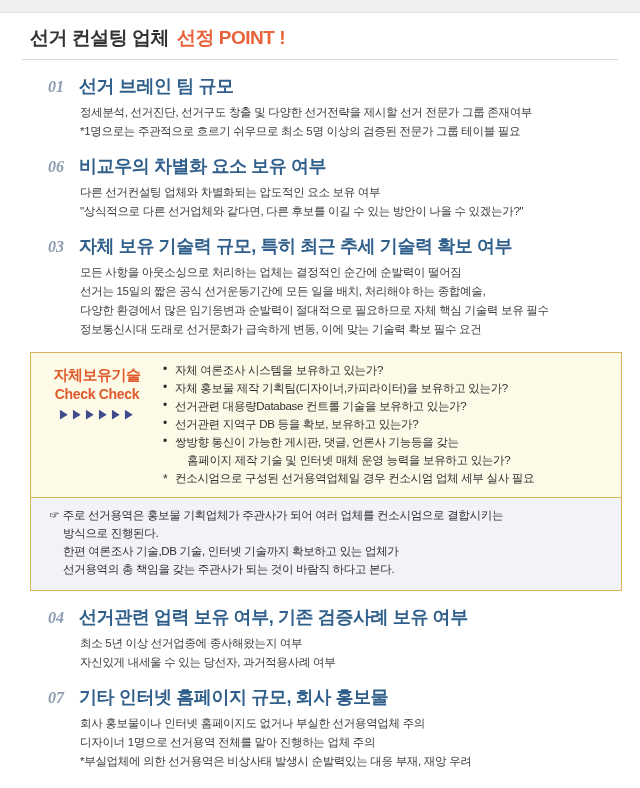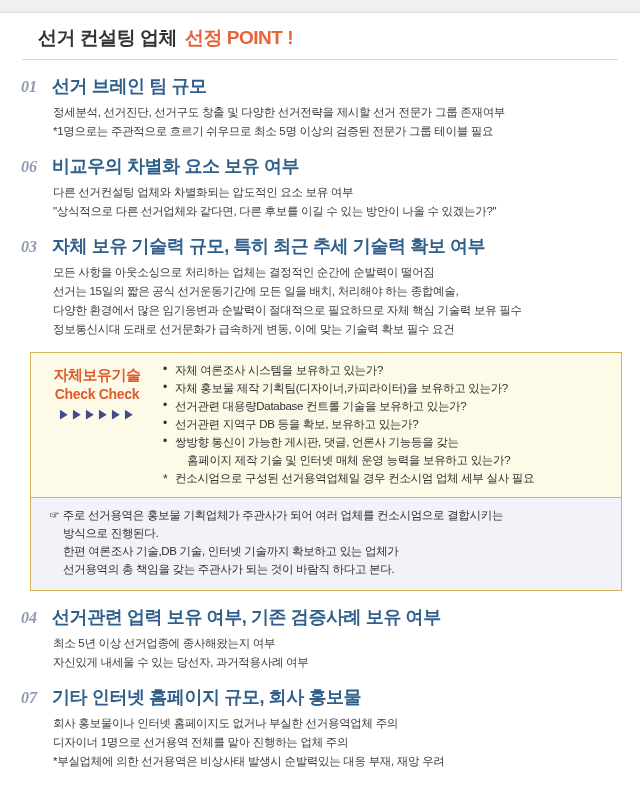--- a/index.html
+++ b/index.html
@@ -20,21 +20,21 @@
     height: 788px;
     background: #ffffff;
     box-sizing: border-box;
   }
   .top-bar {
     height: 12px;
     background: #f0f0f0;
     border-bottom: 1px solid #e0e0e0;
   }
   .title-row {
-    padding: 12px 0 8px 38px;
+    padding: 12px 0 8px 30px;
     display: flex;
     align-items: baseline;
     gap: 8px;
   }
   .title-main {
     font-size: 19px;
     font-weight: bold;
     color: #333333;
     letter-spacing: -0.5px;
   }
@@ -43,21 +43,21 @@
     font-weight: bold;
     color: #e8623a;
     letter-spacing: -0.5px;
   }
   .divider {
     height: 1px;
     background: #d8d8d8;
     margin: 0 22px 0 22px;
   }
   .content {
-    padding: 0 13px;
+    padding: 0 40px;
   }
   .section {
     margin-top: 14px;
   }
   .sec-head {
     display: flex;
     align-items: baseline;
     gap: 9px;
     padding-left: 8px;
   }

